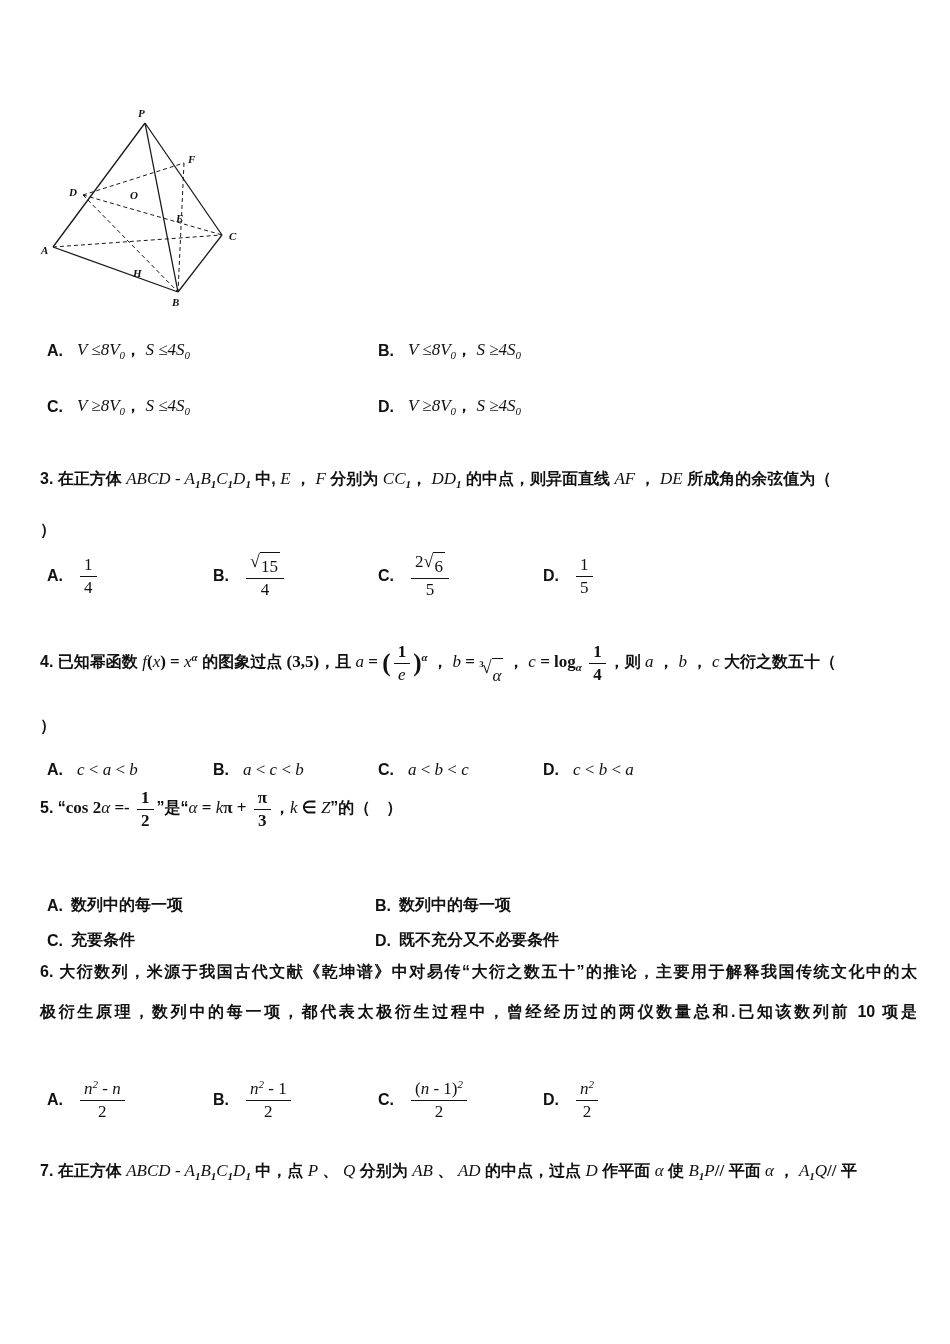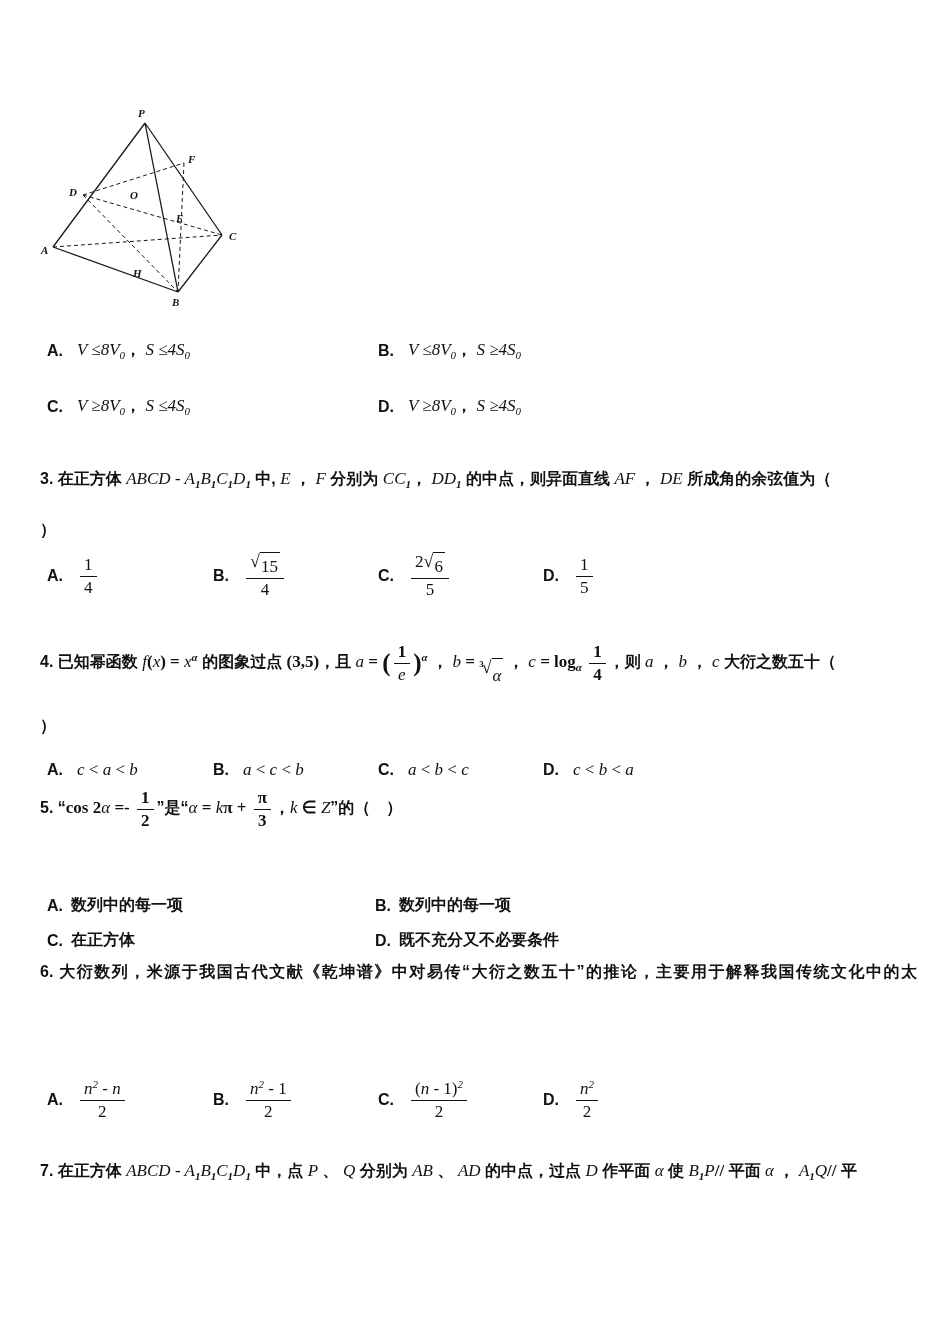--- a/index.html
+++ b/index.html
@@ -147,28 +147,29 @@
   <div class="opt" style="left:47px;top:895px">
     <span class="optlabel" style="margin-right:8px">A.</span>
     <span class="opttext">数列中的每一项</span>
   </div>
   <div class="opt" style="left:375px;top:895px">
     <span class="optlabel" style="margin-right:8px">B.</span>
     <span class="opttext">数列中的每一项</span>
   </div>
   <div class="opt" style="left:47px;top:930px">
     <span class="optlabel" style="margin-right:8px">C.</span>
-    <span class="opttext">在正方体</span>
+    <span class="opttext">充要条件</span>
   </div>
   <div class="opt" style="left:375px;top:930px">
     <span class="optlabel" style="margin-right:8px">D.</span>
     <span class="opttext">既不充分又不必要条件</span>
   </div>
 
   <div class="abs stem just" style="left:40px;top:960px;width:877px">6. 大衍数列，米源于我国古代文献《乾坤谱》中对易传“大衍之数五十”的推论，主要用于解释我国传统文化中的太</div>
+  <div class="abs stem just" style="left:40px;top:1000px;width:877px">极衍生原理，数列中的每一项，都代表太极衍生过程中，曾经经历过的两仪数量总和.已知该数列前 10 项是</div>
 
   <div class="opt" style="left:47px;top:1075px;height:50px">
     <span class="optlabel">A.</span>
     <span><span class="frac">
           <span class="num"><span class="mi">n</span><sup class="msup">2</sup><span class="mt"> - </span><span class="mi">n</span></span>
           <span class="den"><span class="mt">2</span></span>
         </span></span>
   </div>
   <div class="opt" style="left:213px;top:1075px;height:50px">
     <span class="optlabel">B.</span>

